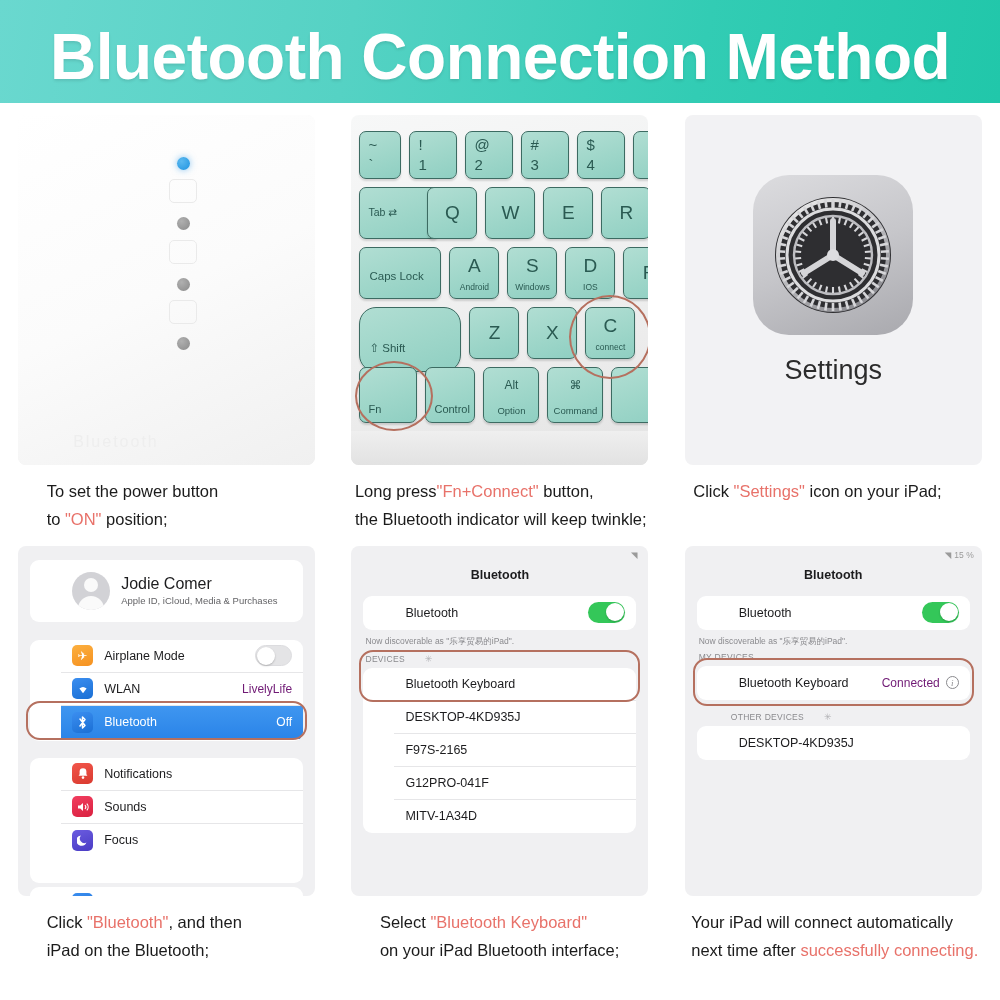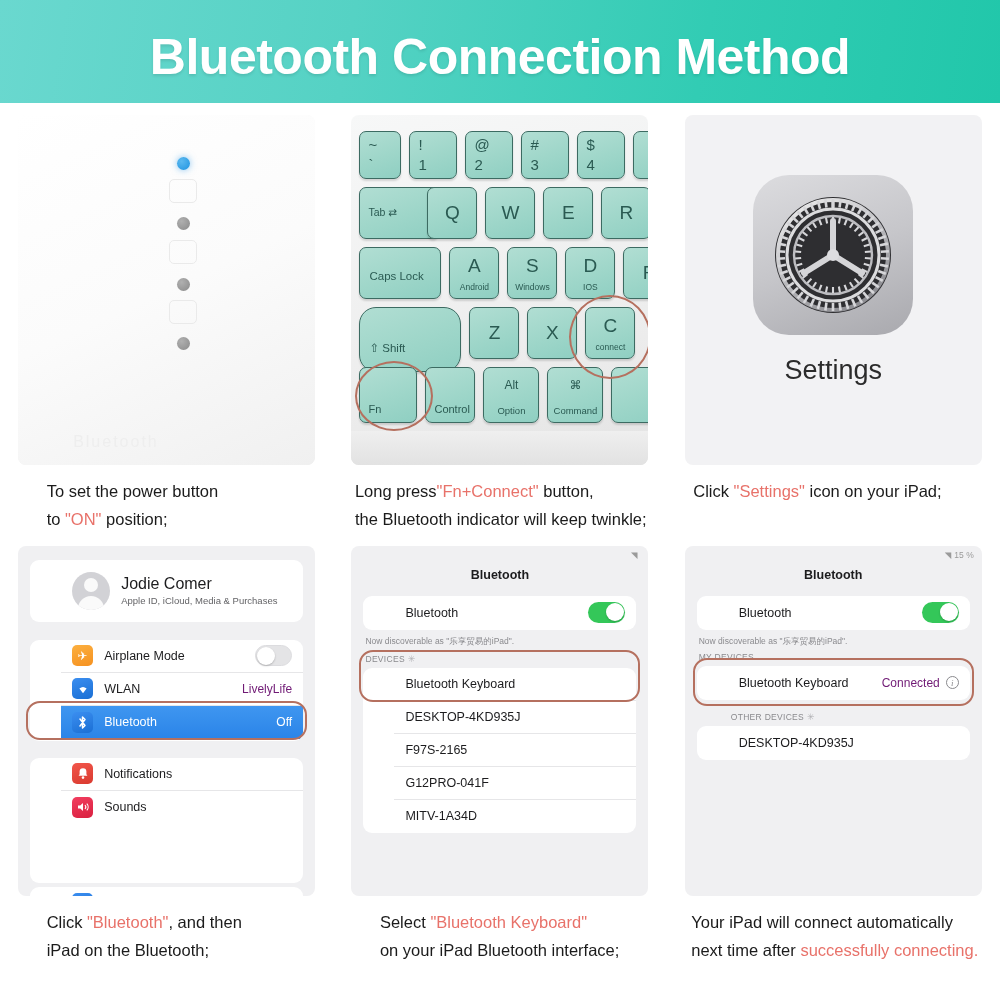--- a/index.html
+++ b/index.html
@@ -15,21 +15,21 @@
     width: 1000px;
     height: 103px;
     background: linear-gradient(100deg, #6ad8cf 0%, #55d2c4 35%, #32ccb4 70%, #21c7aa 100%);
     display: flex;
     align-items: center;
     justify-content: center;
     position: relative;
   }
   .header-title {
     color: #ffffff;
-    font-size: 50px;
+    font-size: 64px;
     font-weight: bold;
     letter-spacing: -0.5px;
     text-shadow: 0 2px 3px rgba(0,0,0,0.10);
     font-family: "Liberation Sans", sans-serif;
     white-space: nowrap;
     margin-top: 10px;
   }
 
   
   .grid {
@@ -201,21 +201,21 @@
     color: #1c1c1e;
   }
   .ios-row:last-child { border-bottom: none; }
   .ios-row .rlabel { flex: 1; }
   .ios-row .rvalue { color: #701a75; font-size: 12px; }
   .ios-grouphdr {
     font-size: 8.5px;
     color: #8a8a8e;
     letter-spacing: 0.3px;
     padding: 0 0 3px 14px;
-    display: flex; align-items: center; gap: 3px;
+    display: flex; align-items: center; gap: 20px;
   }
   .ios-subnote {
     font-size: 8.5px;
     color: #8a8a8e;
     padding-left: 14px;
   }
   .red-ring {
     position: absolute;
     border: 2px solid #b5705f;
     border-radius: 14px;
@@ -607,20 +607,28 @@
           <div class="ios-row">
             <div class="sicon sounds">
               <svg width="14" height="12" viewBox="0 0 14 12">
                   <path d="M2 4.4 h2.2 L7 2 v8 L4.2 7.6 H2 Z" fill="#fff"></path>
                   <path d="M9 4 a3 3 0 0 1 0 4" stroke="#fff" stroke-width="1.1" fill="none"></path>
                   <path d="M10.8 2.6 a5 5 0 0 1 0 6.8" stroke="#fff" stroke-width="1.1" fill="none"></path>
                 </svg>
             </div>
             <div class="rlabel">Sounds</div>
           </div>
+          <div class="ios-row">
+            <div class="sicon focus">
+              <svg width="12" height="13" viewBox="0 0 12 13">
+                  <path d="M9.4 8.6 A4.6 4.6 0 0 1 4 1.4 a5.2 5.2 0 1 0 5.4 7.2 Z" fill="#fff"></path>
+                </svg>
+            </div>
+            <div class="rlabel">Focus</div>
+          </div>
         </div>
         <div class="ios-card" style="top:341px; height:30px;">
           <div class="ios-row">
             <div class="sicon phone">
               
             </div>
             <div class="rlabel"></div>
           </div>
         </div>
       </div>

